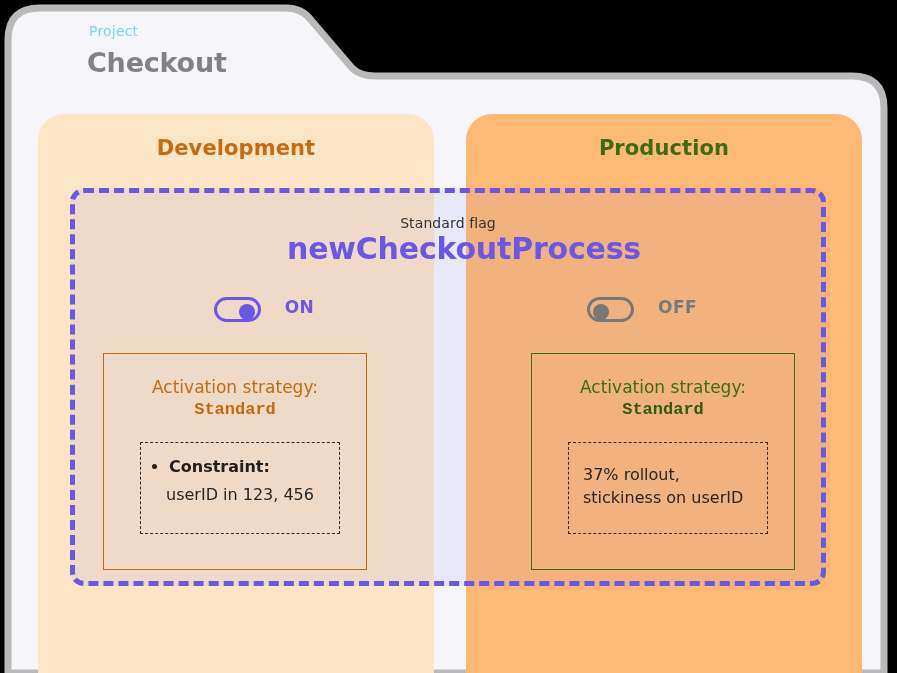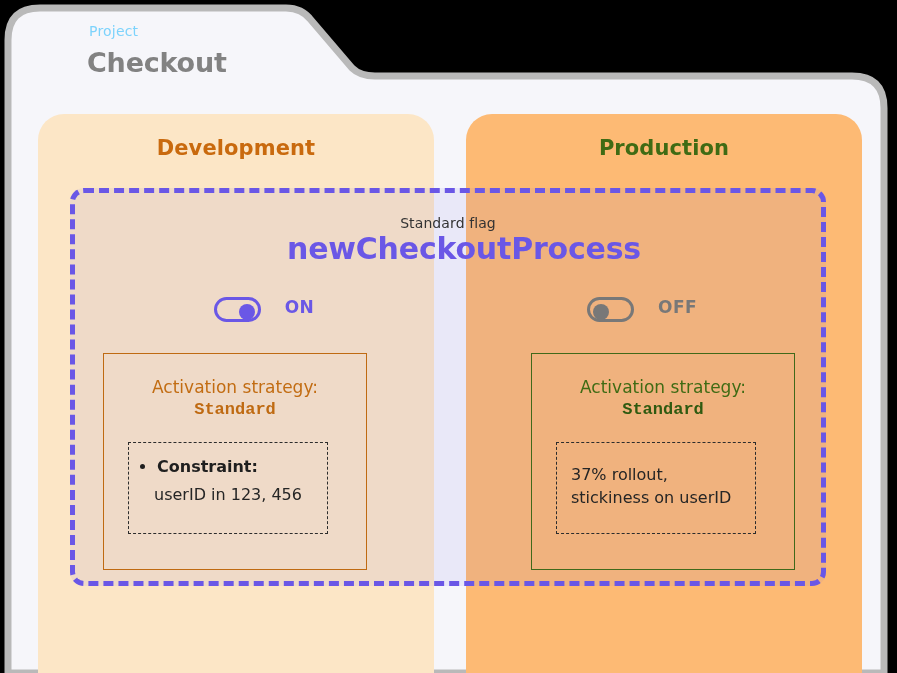--- a/index.html
+++ b/index.html
@@ -186,21 +186,21 @@
     line-height: 1.35;
   }
   .dev-strategy .strategy-head { color: #c26c12; }
   .prod-strategy .strategy-head { color: #3f6b14; }
   .strategy-head .val { font-weight: bold; display: block; font-family: Liberation Mono, monospace; }
   .dev-strategy .strategy-head .val { color: #bf6a12; }
   .prod-strategy .strategy-head .val { color: #2f5a10; }
 
   .detail-box {
     position: absolute;
-    left: 24px;
+    left: 36px;
     top: 88px;
     width: 200px;
     height: 92px;
     border: 1.3px dashed #2c2c2c;
     box-sizing: border-box;
   }
 
   .constraint-list {
     margin: 0;
     padding: 14px 0 0 28px;

